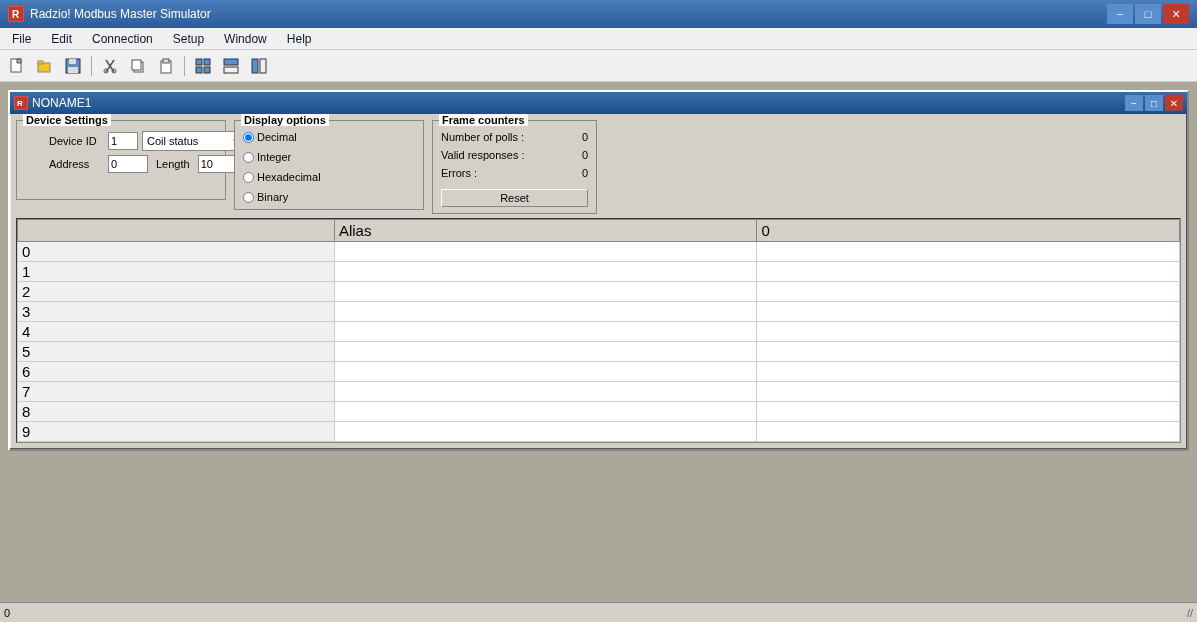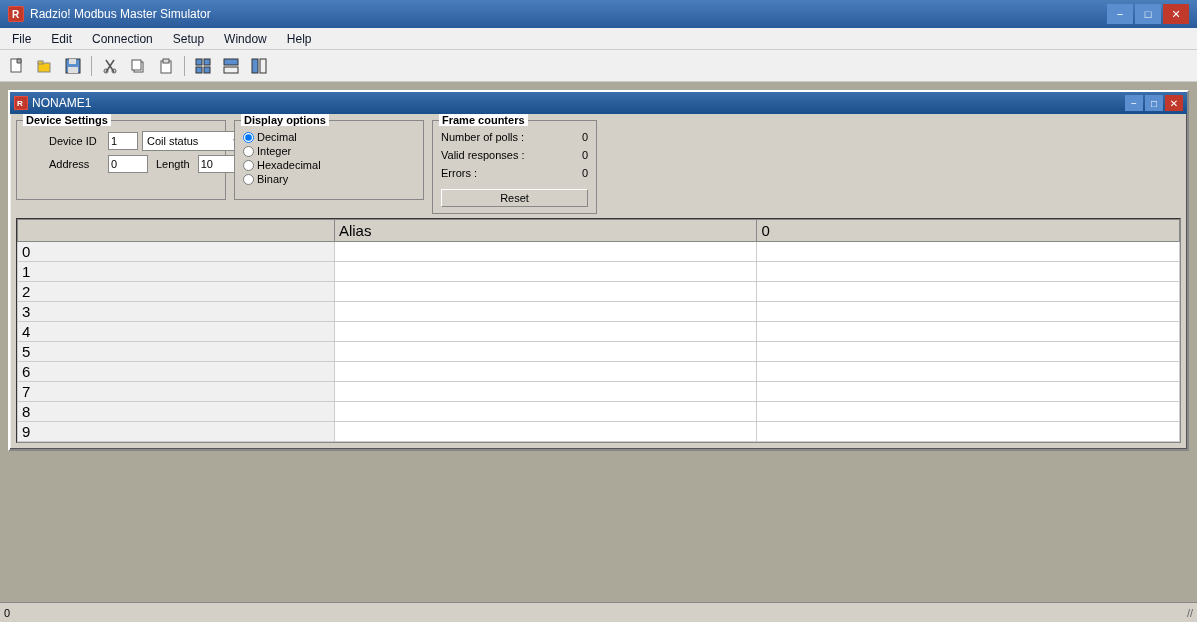--- a/index.html
+++ b/index.html
@@ -248,21 +248,21 @@
       min-height: 80px;
     }
     .display-options-content {
       margin-top: 6px;
       display: flex;
       gap: 4px;
     }
     .radio-col {
       display: flex;
       flex-direction: column;
-      gap: 2px;
+      gap: 8px;
     }
     .radio-item {
       display: flex;
       align-items: center;
       gap: 3px;
       font-size: 11px;
     }
     .radio-input {
       width: 11px;
       height: 11px;

